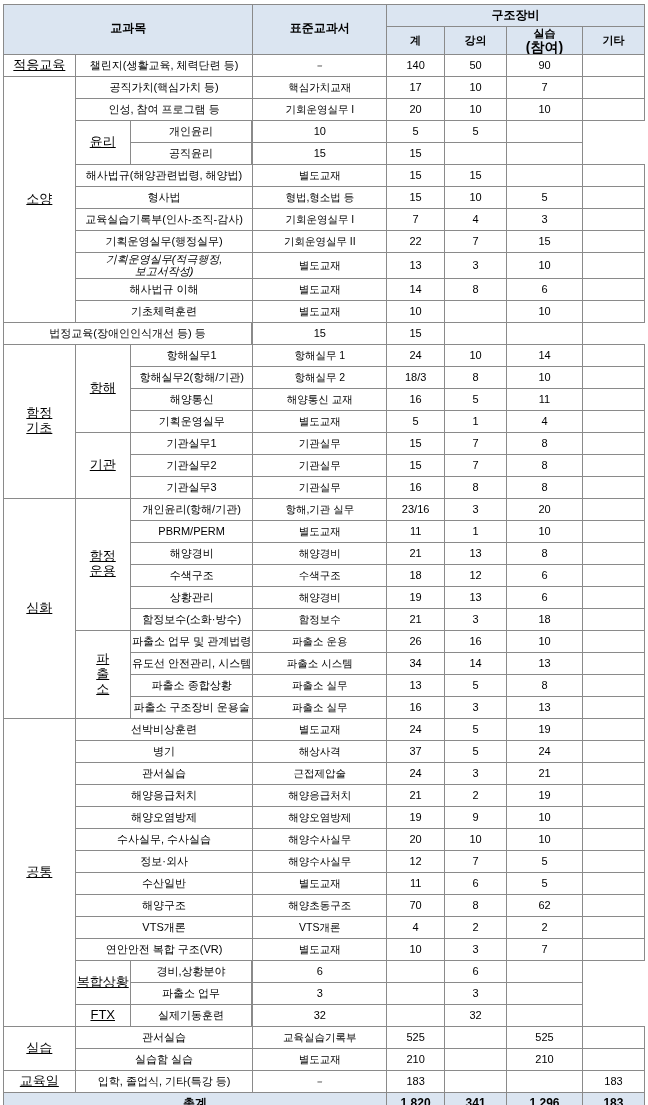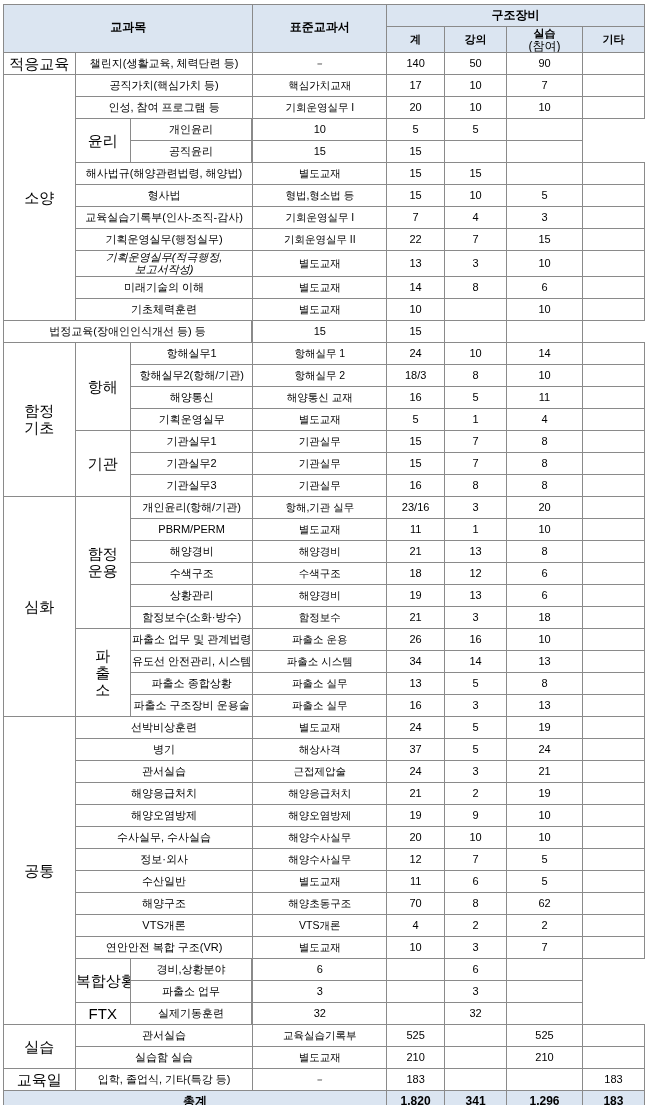--- a/index.html
+++ b/index.html
@@ -39,22 +39,22 @@
     background: #dbe5f1;
     font-weight: bold;
     font-size: 12px;
   }
   .hdr-sub {
     background: #dbe5f1;
     font-weight: bold;
     font-size: 11px;
   }
   .small-note {
-    font-size: 12px;
-    font-weight: normal;
+    font-size: 14px;
+    font-weight: bold;
     display: block;
     line-height: 1.0;
   }
   .grp {
     font-size: 11.5px;
   }
   .subj {
     text-align: left;
     padding-left: 5px;
     font-size: 11px;
@@ -65,21 +65,22 @@
   }
   .num {
     font-size: 11px;
   }
   .total-row td {
     background: #dbe5f1;
     font-weight: bold;
     font-size: 12px;
   }
   .vert {
-    font-size: 15px;
+    font-size: 13px;
+    text-decoration: underline;
   }
   .two-line {
     line-height: 1.2;
     white-space: normal;
     padding: 0 2px;
     font-style: italic;
   }
   .col-g1 { width: 52px; }
   .col-g2 { width: 40px; }
   .col-g3 { width: 88px; }
@@ -200,21 +201,21 @@
         </tr>
         <tr>
           <td class="subj two-line" colspan="3">기획운영실무(적극행정,<br>보고서작성)</td>
           <td class="book">별도교재</td>
           <td class="num">13</td>
           <td class="num">3</td>
           <td class="num">10</td>
           <td class="num"></td>
         </tr>
         <tr>
-          <td class="subj" colspan="3">미래기술의 이해</td>
+          <td class="subj" colspan="3">해사법규 이해</td>
           <td class="book">별도교재</td>
           <td class="num">14</td>
           <td class="num">8</td>
           <td class="num">6</td>
           <td class="num"></td>
         </tr>
         <tr>
           <td class="subj" colspan="3">기초체력훈련</td>
           <td class="book">별도교재</td>
           <td class="num">10</td>

